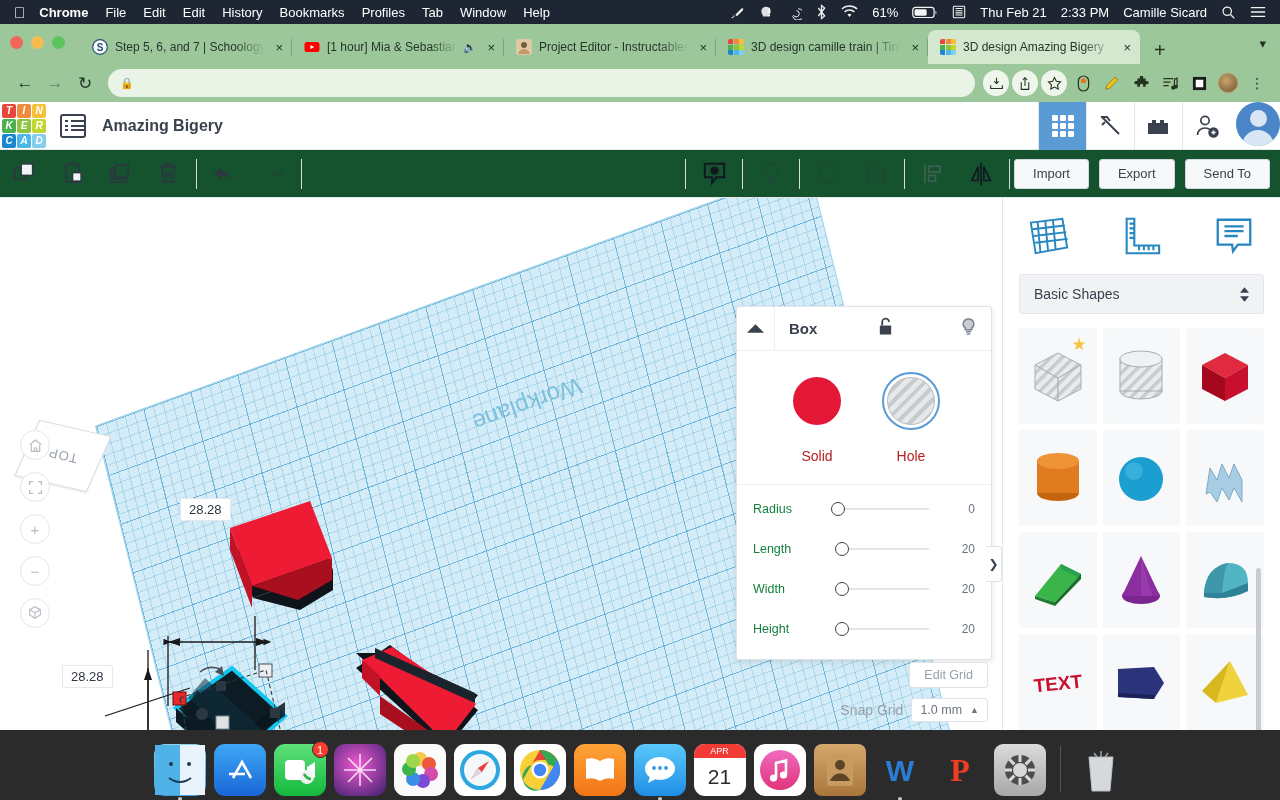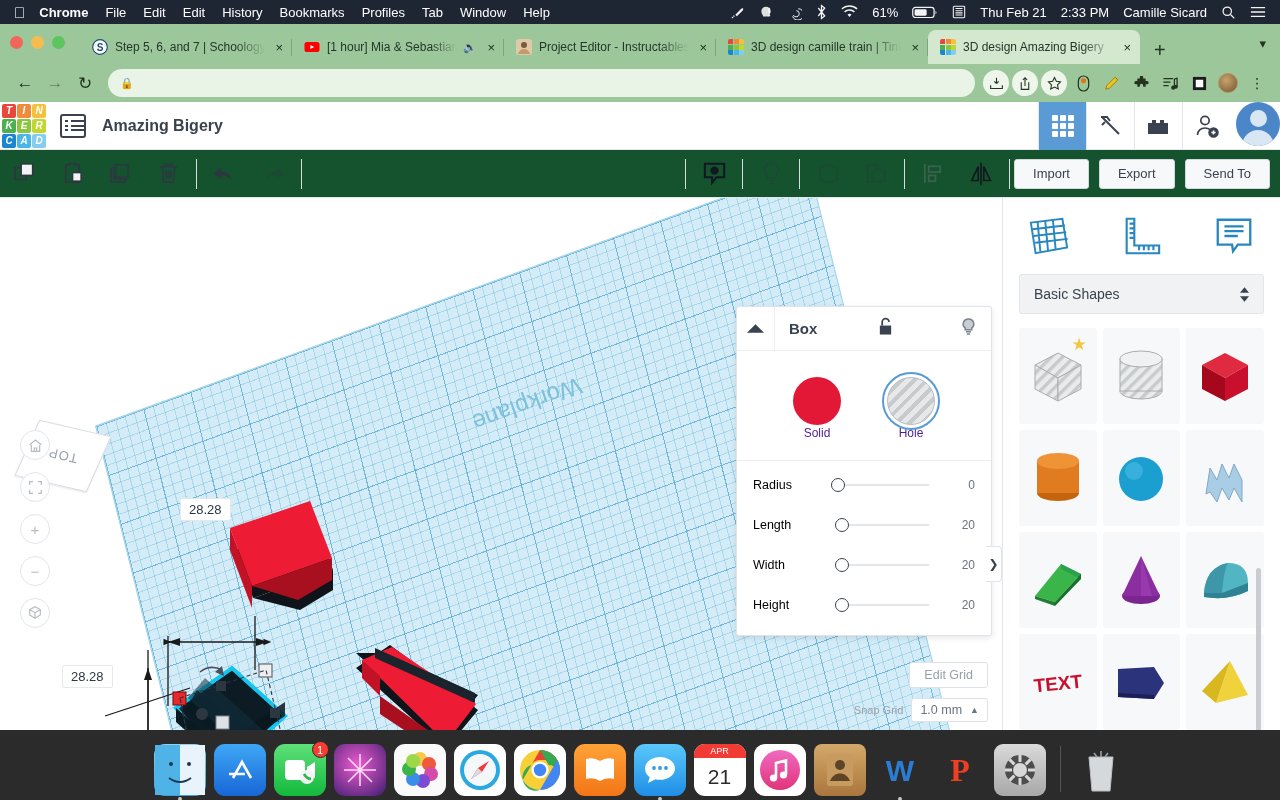--- a/index.html
+++ b/index.html
@@ -124,38 +124,38 @@
            border: 1px solid #e0e3e7; border-radius: 3px; box-shadow: 0 2px 6px rgba(0,0,0,.10); }
   #props .phead { height: 44px; display: flex; align-items: center; border-bottom: 1px solid #eceef0; }
   #props .collapse { width: 38px; height: 44px; display: flex; align-items: center; justify-content: center;
                      border-right: 1px solid #eceef0; color: #39424e; }
   #props .ptitle { margin-left: 14px; font-size: 15px; font-weight: bold; color: #39424e; }
   #props .phead .pic { margin-left: auto; padding: 0 6px; color: #39424e; }
   #props .phead .pic:last-child { padding-right: 14px; }
   .swatches { display: flex; justify-content: center; gap: 46px; padding: 26px 0 14px; }
   .sw { text-align: center; }
   .sw .dot { width: 48px; height: 48px; border-radius: 50%; margin: 0 auto; }
-  .sw .lab { font-size: 12px; color: #4c1d95; margin-top: 1px; }
+  .sw .lab { font-size: 14px; color: #b91c1c; margin-top: 23px; }
   .sw.selected .dot { outline: 2px solid #5b9bd5; outline-offset: 3px; }
   .hatch { background: repeating-linear-gradient(135deg, #c8cbcd 0 4px, #e6e8ea 4px 9px); border: 1px solid #b9bcbf; }
   .prow { display: flex; align-items: center; height: 40px; padding: 0 16px; }
-  .prow .plab { width: 70px; font-size: 12.5px; color: #000000; }
+  .prow .plab { width: 70px; font-size: 12.5px; color: #15803d; }
   .prow .track { position: relative; flex: 1; height: 16px; margin: 0 8px; }
   .prow .track::before { content:''; position:absolute; left: 8px; right: 8px; top: 7px; height: 2px; background:#e4e7ea; }
   .prow .fill { position:absolute; left: 8px; top: 7px; height: 2px; background:#4a90d9; }
   .prow .knob { position: absolute; top: 1px; width: 14px; height: 14px; border-radius: 50%; background: #fff; border: 1.5px solid #39424e; }
   .prow .pval { width: 30px; text-align: right; font-size: 12px; color: #6b7480; }
   .psep { height: 1px; background: #eceef0; margin: 6px 0 4px; }
 
   
   #editgrid { position: absolute; right: 292px; bottom: 42px; height: 26px; padding: 0 14px; background: #fff;
               border: 1px solid #dfe2e6; border-radius: 3px; display: flex; align-items: center;
               font-size: 12.5px; color: #97a0ab; }
   #snapwrap { position: absolute; right: 292px; bottom: 8px; display: flex; align-items: center; gap: 8px; }
-  #snapwrap .slab { font-size: 11px; color: #97a0ab; }
+  #snapwrap .slab { font-size: 14px; color: #97a0ab; }
   #snapsel { height: 24px; padding: 0 8px; background: #fff; border: 1px solid #dfe2e6; border-radius: 3px;
              display: flex; align-items: center; gap: 8px; font-size: 12.5px; color: #6b7480; }
 
   
   #panel-toggle { position: absolute; right: 278px; top: 348px; width: 16px; height: 36px; background: #fff;
                   border: 1px solid #e0e3e7; border-left: none; border-radius: 0 4px 4px 0;
                   display: flex; align-items: center; justify-content: center; font-size: 12px; color: #39424e; }
 
   
   #sidebar { position: absolute; right: 0; top: 96px; width: 278px; height: 532px; background: #fff;

